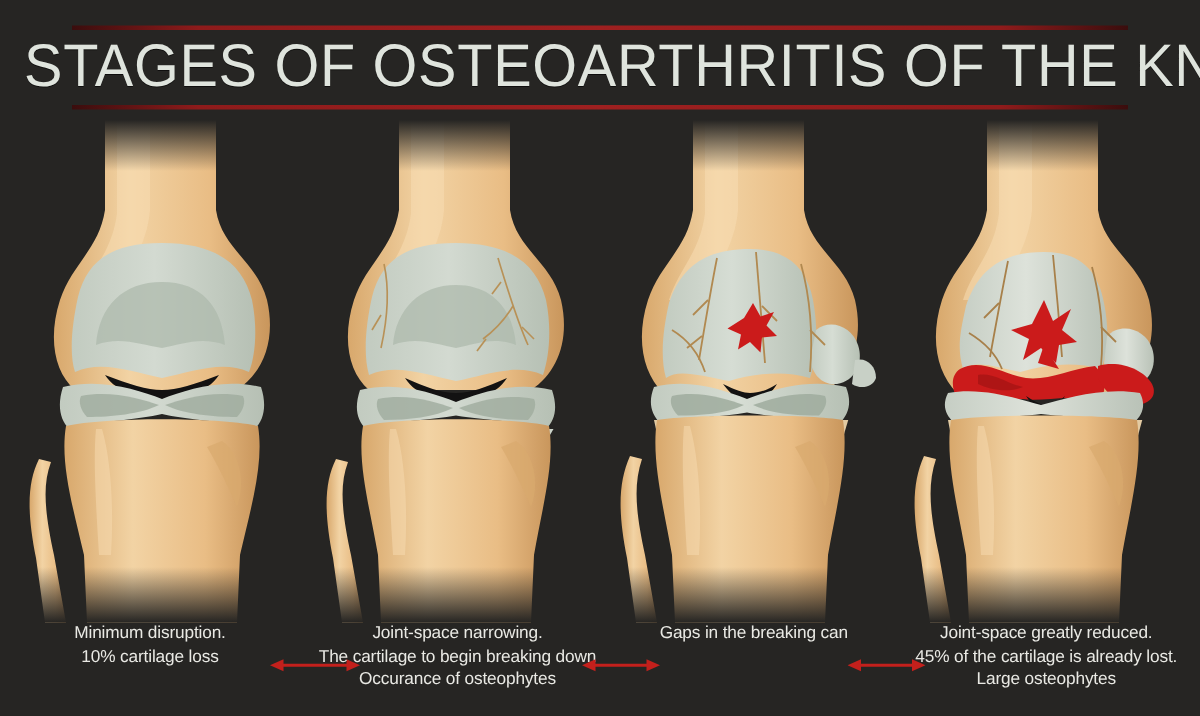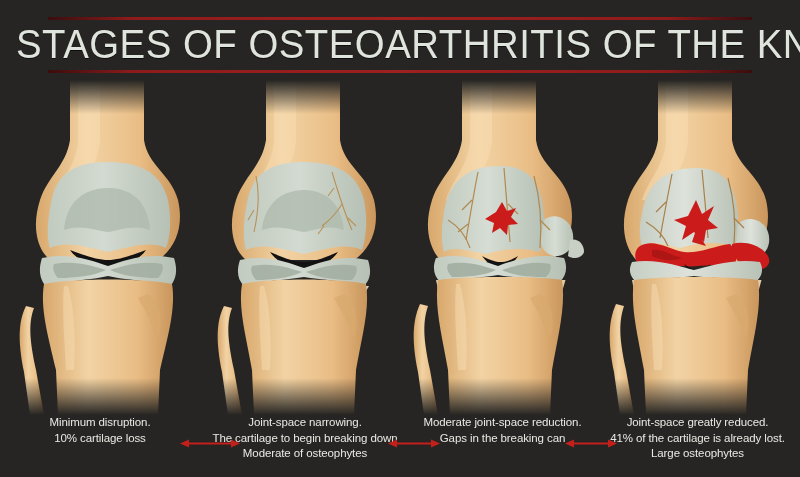--- a/index.html
+++ b/index.html
@@ -370,45 +370,44 @@
       <svg width="60" height="9" viewBox="0 0 60 9" xmlns="http://www.w3.org/2000/svg">
         <line x1="7" y1="4.5" x2="53" y2="4.5" stroke="#c3201c" stroke-width="2"></line>
         <path d="M0,4.5 L9,0.5 L9,8.5 Z" fill="#c3201c"></path>
         <path d="M60,4.5 L51,0.5 L51,8.5 Z" fill="#c3201c"></path>
       </svg>
     </div>
 
     <div class="cap" style="left:205px; width:200px;">
       <div>Joint-space narrowing.</div>
       <div>The cartilage to begin breaking down</div>
-      <div>Moderate of osteophytes</div>
+      <div>Occurance of osteophytes</div>
     </div>
 
     <div class="arrow" style="left:388px; width:52px;">
       <svg width="52" height="9" viewBox="0 0 52 9" xmlns="http://www.w3.org/2000/svg">
         <line x1="7" y1="4.5" x2="45" y2="4.5" stroke="#c3201c" stroke-width="2"></line>
         <path d="M0,4.5 L9,0.5 L9,8.5 Z" fill="#c3201c"></path>
         <path d="M52,4.5 L43,0.5 L43,8.5 Z" fill="#c3201c"></path>
       </svg>
     </div>
 
     <div class="cap" style="left:410px; width:185px;">
-      <div>Moderate joint-space reduction.</div>
       <div>Gaps in the breaking can</div>
     </div>
 
     <div class="arrow" style="left:565px; width:52px;">
       <svg width="52" height="9" viewBox="0 0 52 9" xmlns="http://www.w3.org/2000/svg">
         <line x1="7" y1="4.5" x2="45" y2="4.5" stroke="#c3201c" stroke-width="2"></line>
         <path d="M0,4.5 L9,0.5 L9,8.5 Z" fill="#c3201c"></path>
         <path d="M52,4.5 L43,0.5 L43,8.5 Z" fill="#c3201c"></path>
       </svg>
     </div>
 
     <div class="cap" style="left:600px; width:195px;">
       <div>Joint-space greatly reduced.</div>
-      <div>41% of the cartilage is already lost.</div>
+      <div>45% of the cartilage is already lost.</div>
       <div>Large osteophytes</div>
     </div>
 
   </div>
 
 </div>
 
 </body></html>

